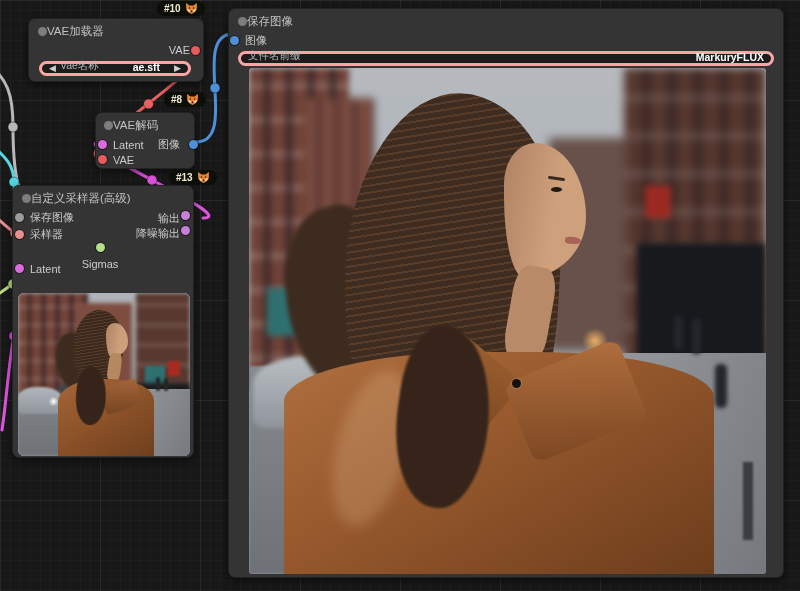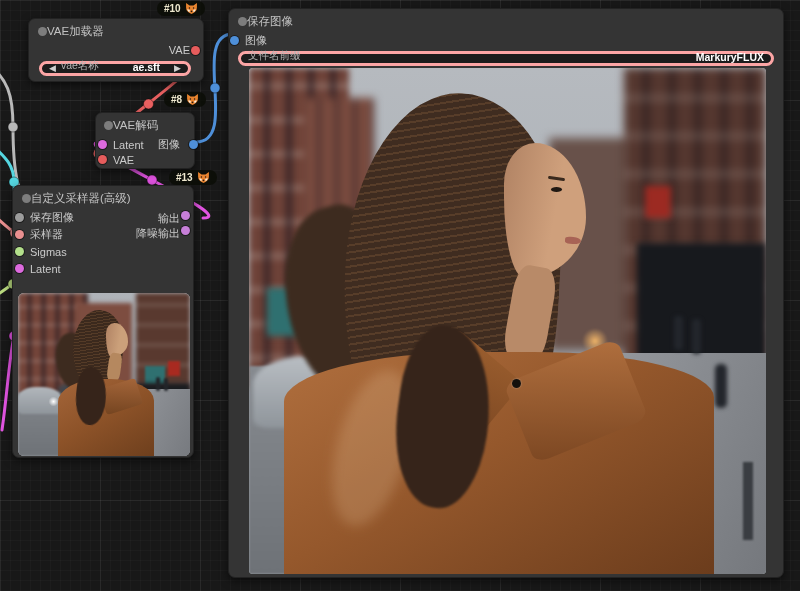--- a/index.html
+++ b/index.html
@@ -164,21 +164,21 @@
     <span>自定义采样器(高级)</span>
   </div>
   <div class="row" style="height:17px;">
     <span class="dot" style="background: rgb(156, 156, 156);"></span>
     <span class="lbl">保存图像</span>
   </div>
   <div class="row" style="height:17px;">
     <span class="dot" style="background: rgb(233, 143, 143);"></span>
     <span class="lbl">采样器</span>
   </div>
-  <div class="row" style="height:17px;">
+  <div class="row" style="height:17px;flex-direction:column;">
     <span class="dot" style="background: rgb(179, 223, 139);"></span>
     <span class="lbl">Sigmas</span>
   </div>
   <div class="row" style="height:17px;">
     <span class="dot" style="background: rgb(221, 106, 222);"></span>
     <span class="lbl">Latent</span>
   </div>
   <div class="out-abs" style="top:25px;right:13px;height:17px;">
     <span class="lbl">输出</span>
     <span class="dot" style="position: absolute; right: -10px; background: rgb(199, 127, 216);"></span>

